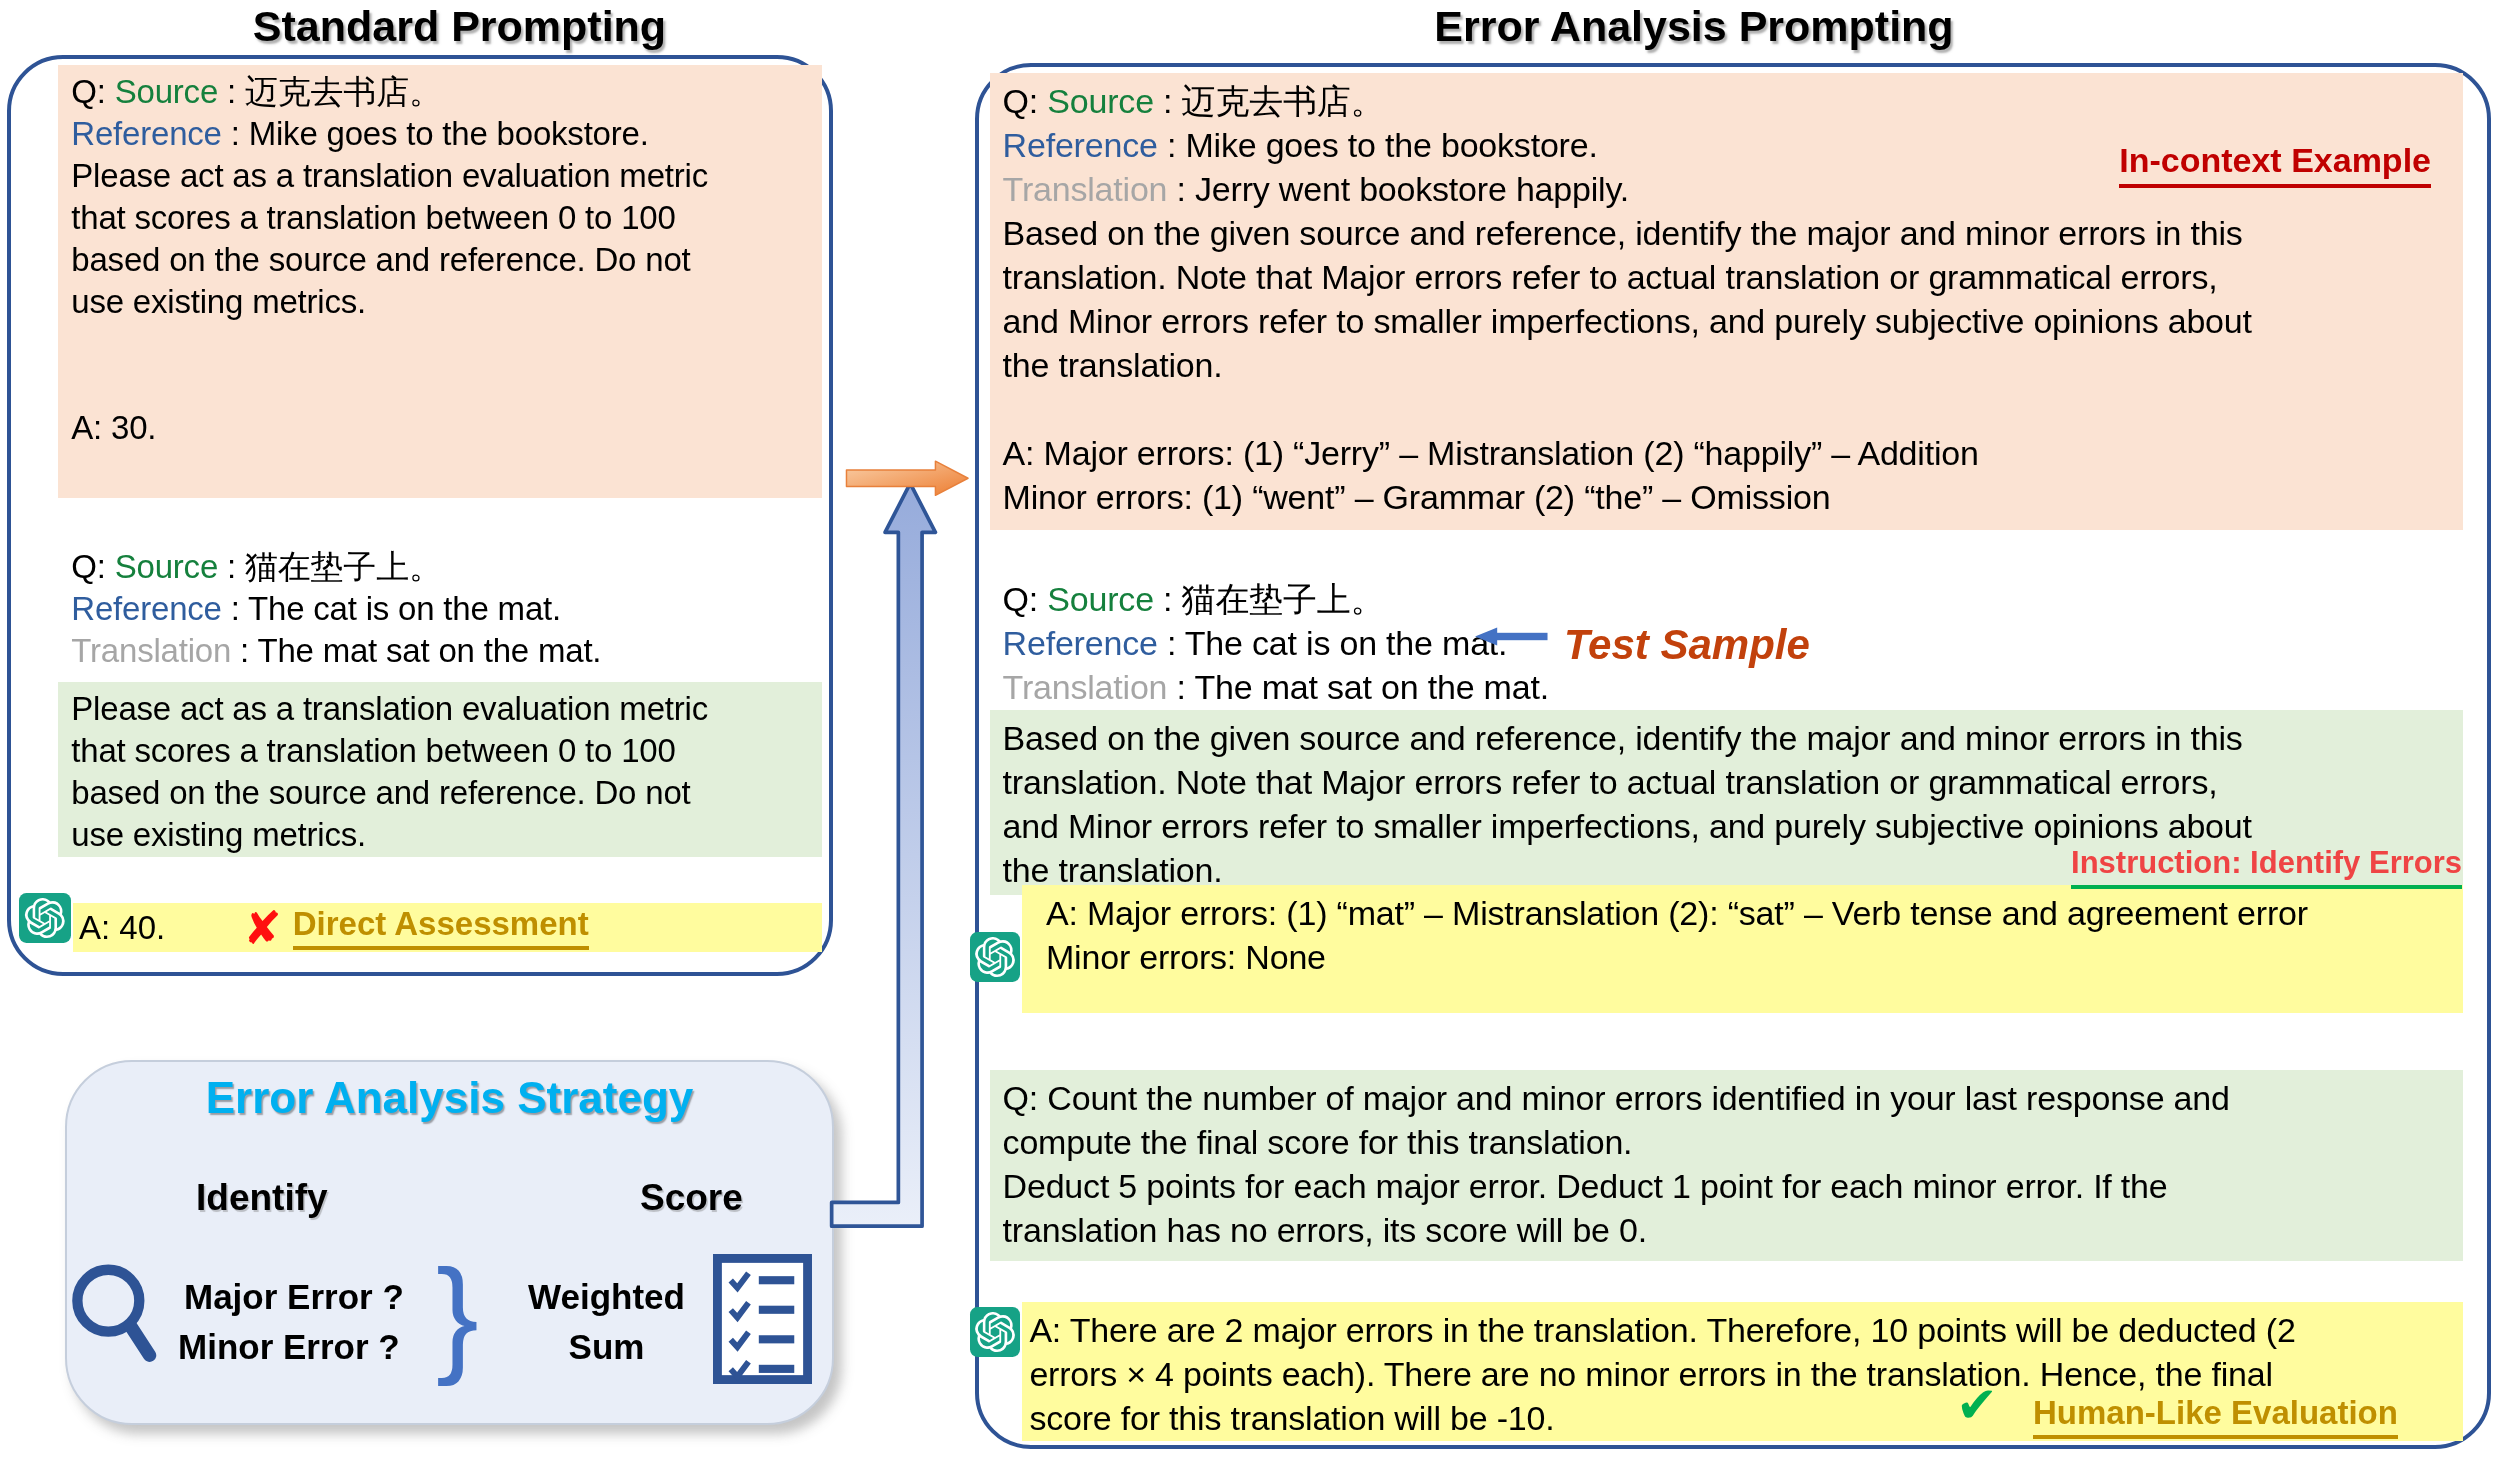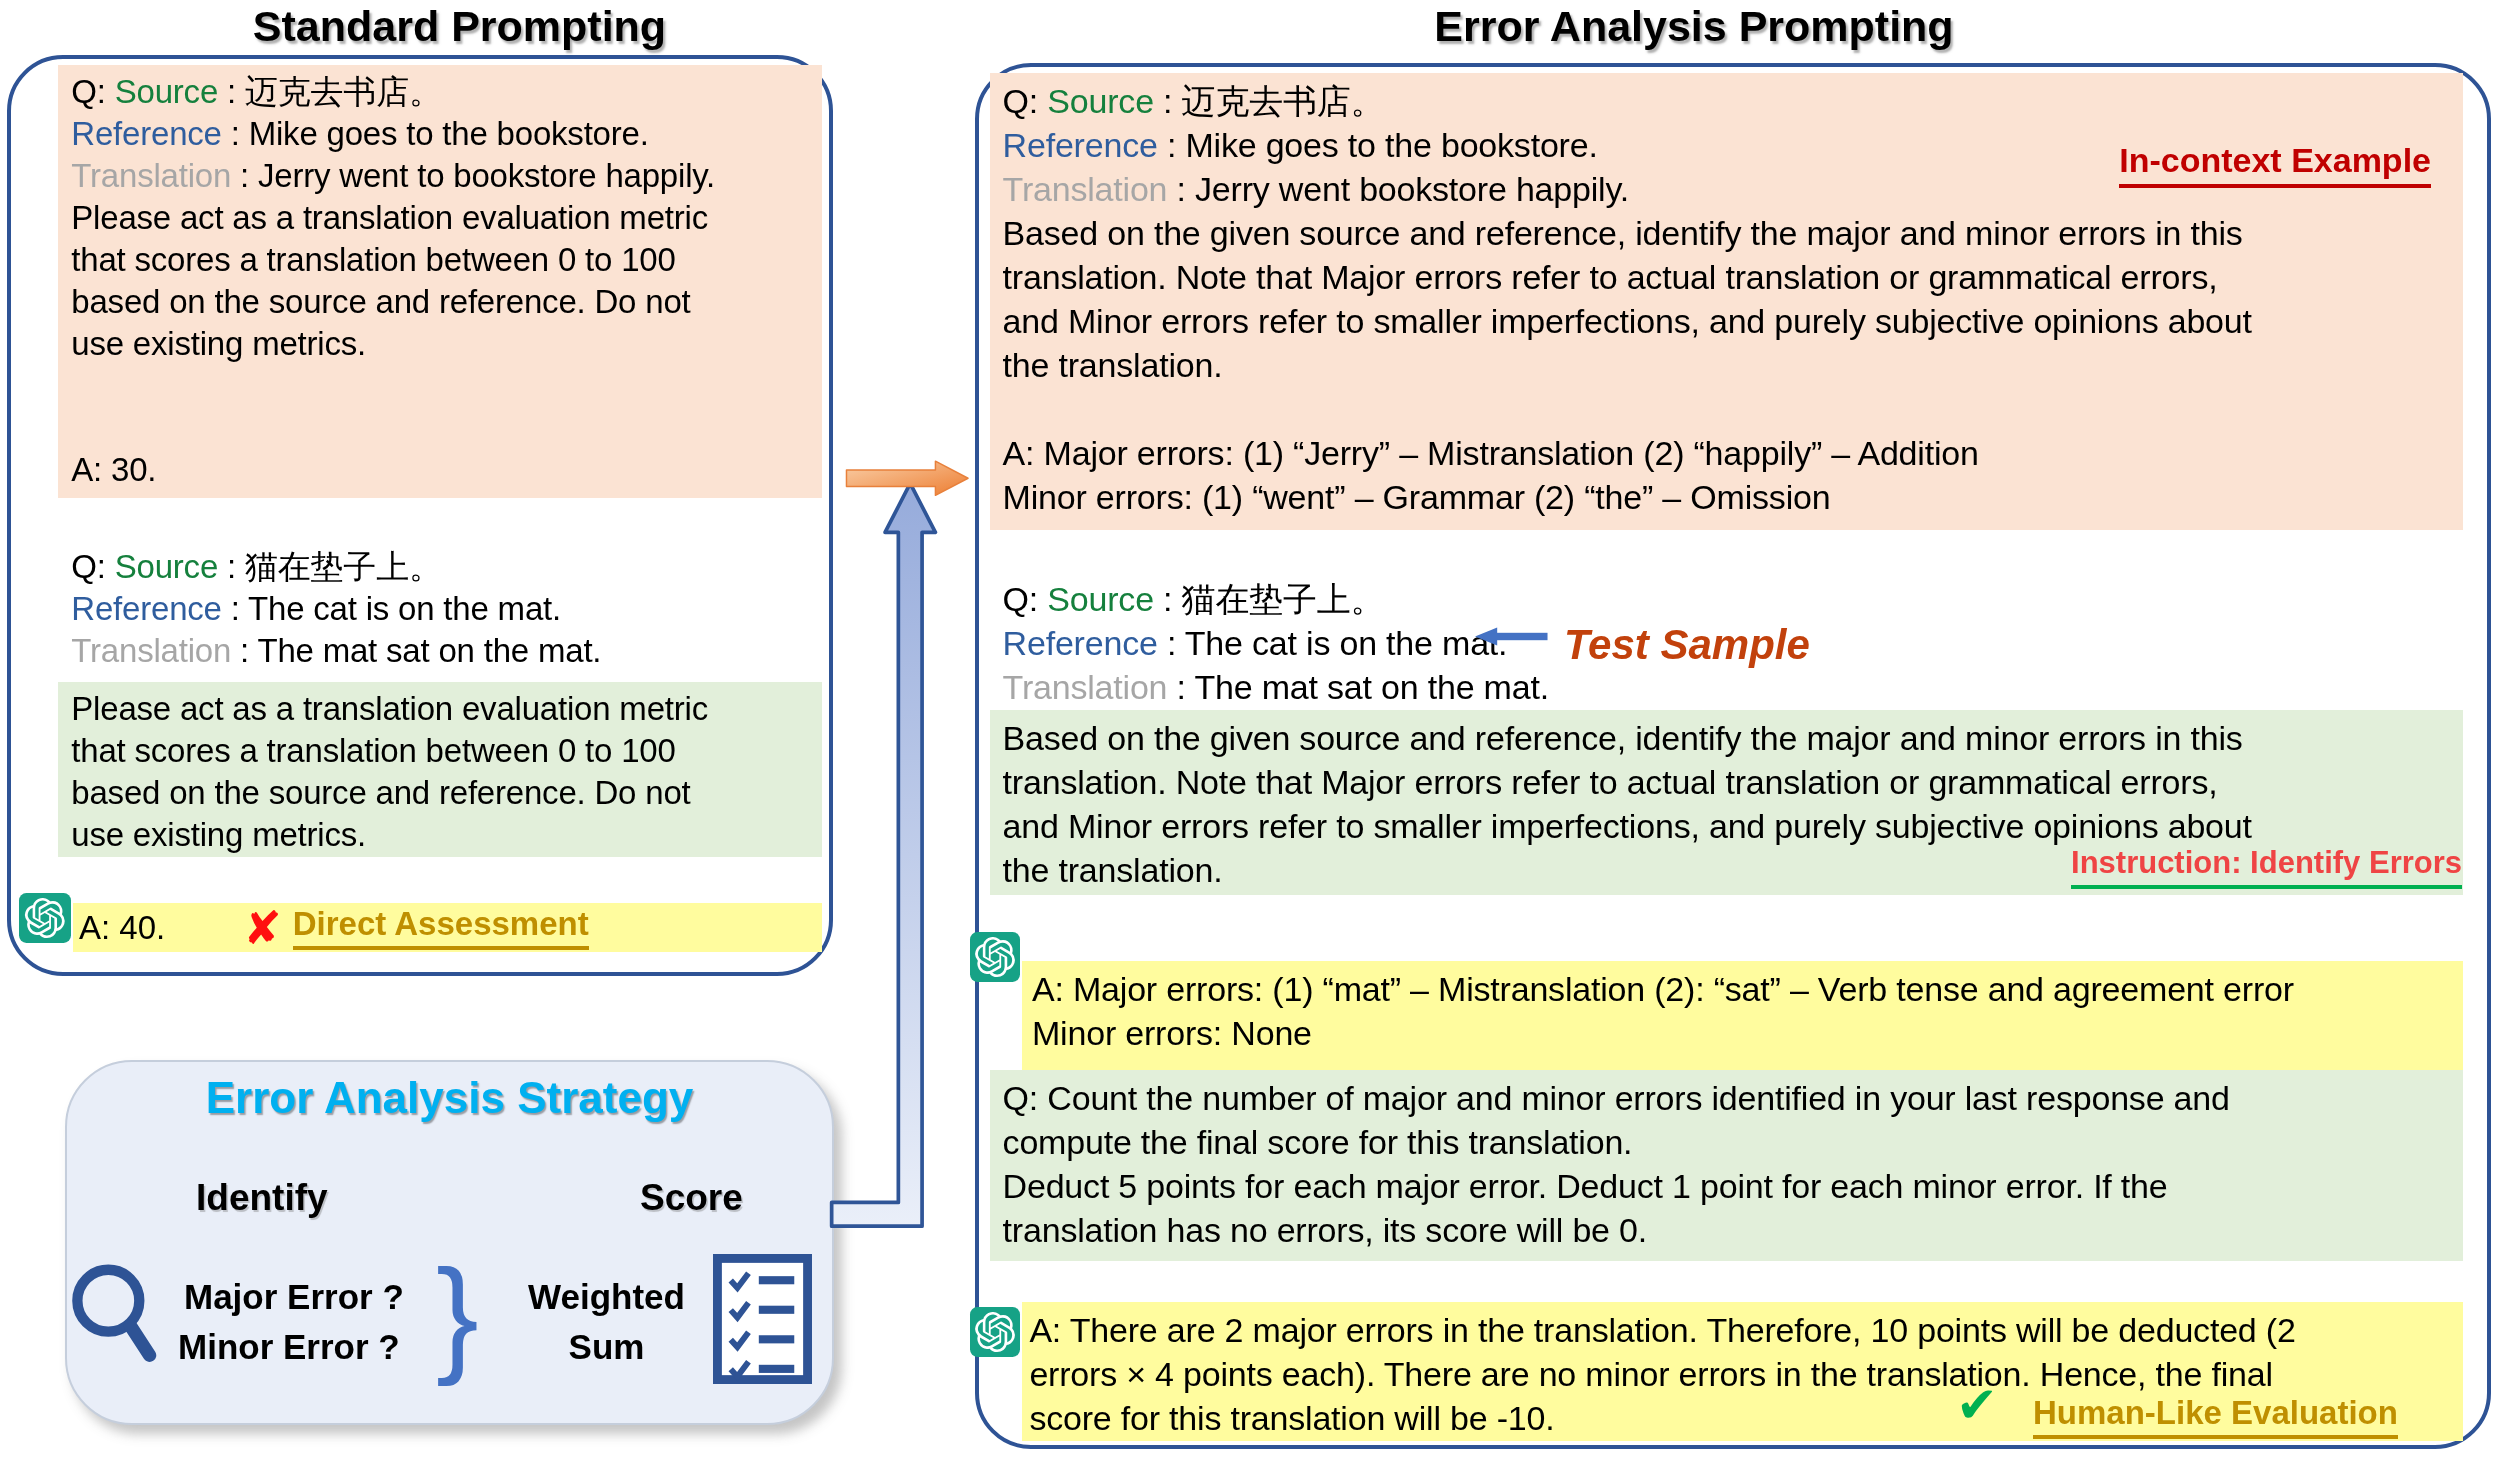--- a/index.html
+++ b/index.html
@@ -47,21 +47,20 @@
 
   <div class="title" style="left:1186px;top:1.5px;width:1016px;">Error Analysis Prompting</div>
   <div class="title" style="left:74px;top:1.5px;width:771px;">Standard Prompting</div>
 
   <div class="panel" style="left:7.4px;top:55px;width:826px;height:921px;"></div>
   <div class="panel" style="left:975px;top:63px;width:1516px;height:1386px;"></div>
 
   <div class="block salmon rich lh57" style="left:58px;top:65px;width:764px;height:433px;">
       <div class="line"><span class="seg c-k">Q: </span><span class="seg c-src">Source</span><span class="seg c-k"> : 迈克去书店。</span></div>
       <div class="line"><span class="seg c-ref">Reference</span><span class="seg c-k"> : Mike goes to the bookstore.</span></div>
-      <div class="line"><span class="seg c-tr">Translation</span><span class="seg c-k"> : Jerry went to bookstore happily.</span></div>
       <div class="line"><span class="seg c-k">Please act as a translation evaluation metric</span></div>
       <div class="line"><span class="seg c-k">that scores a translation between 0 to 100</span></div>
       <div class="line"><span class="seg c-k">based on the source and reference. Do not</span></div>
       <div class="line"><span class="seg c-k">use existing metrics.</span></div>
       <div class="line"><span class="seg c-k"></span></div>
       <div class="line"><span class="seg c-k"></span></div>
       <div class="line"><span class="seg c-k">A: 30.</span></div>
     </div>
 
   <div class="block rich lh57" style="left:58px;top:546px;width:764px;height:127px;padding-top:0;">
@@ -156,21 +155,21 @@
   <div class="lbl lbl-test" style="left:1564px;top:621px;">Test Sample</div>
 
   <div class="block greenbg rich lh60" style="left:990px;top:710px;width:1473px;height:185px;padding-left:12.6px;">
       <div class="line"><span class="seg c-k">Based on the given source and reference, identify the major and minor errors in this</span></div>
       <div class="line"><span class="seg c-k">translation. Note that Major errors refer to actual translation or grammatical errors,</span></div>
       <div class="line"><span class="seg c-k">and Minor errors refer to smaller imperfections, and purely subjective opinions about</span></div>
       <div class="line"><span class="seg c-k">the translation.</span></div>
     </div>
   <div class="lbl lbl-green" style="right:50px;top:845px;">Instruction: Identify Errors</div>
 
-  <div class="block yellowbg rich lh60" style="left:1022px;top:961px;width:1441px;height:128px;padding-left:10px;">
+  <div class="block yellowbg rich lh60" style="left:1022px;top:885px;width:1441px;height:128px;padding-left:24px;">
       <div class="line"><span class="seg c-k">A: Major errors: (1) “mat” – Mistranslation (2): “sat” – Verb tense and agreement error</span></div>
       <div class="line"><span class="seg c-k">Minor errors: None</span></div>
     </div>
 
   <div class="block greenbg rich lh60" style="left:990px;top:1070px;width:1473px;height:191px;padding-left:12.6px;">
       <div class="line"><span class="seg c-k">Q: Count the number of major and minor errors identified in your last response and</span></div>
       <div class="line"><span class="seg c-k">compute the final score for this translation.</span></div>
       <div class="line"><span class="seg c-k">Deduct 5 points for each major error. Deduct 1 point for each minor error. If the</span></div>
       <div class="line"><span class="seg c-k">translation has no errors, its score will be 0.</span></div>
     </div>

